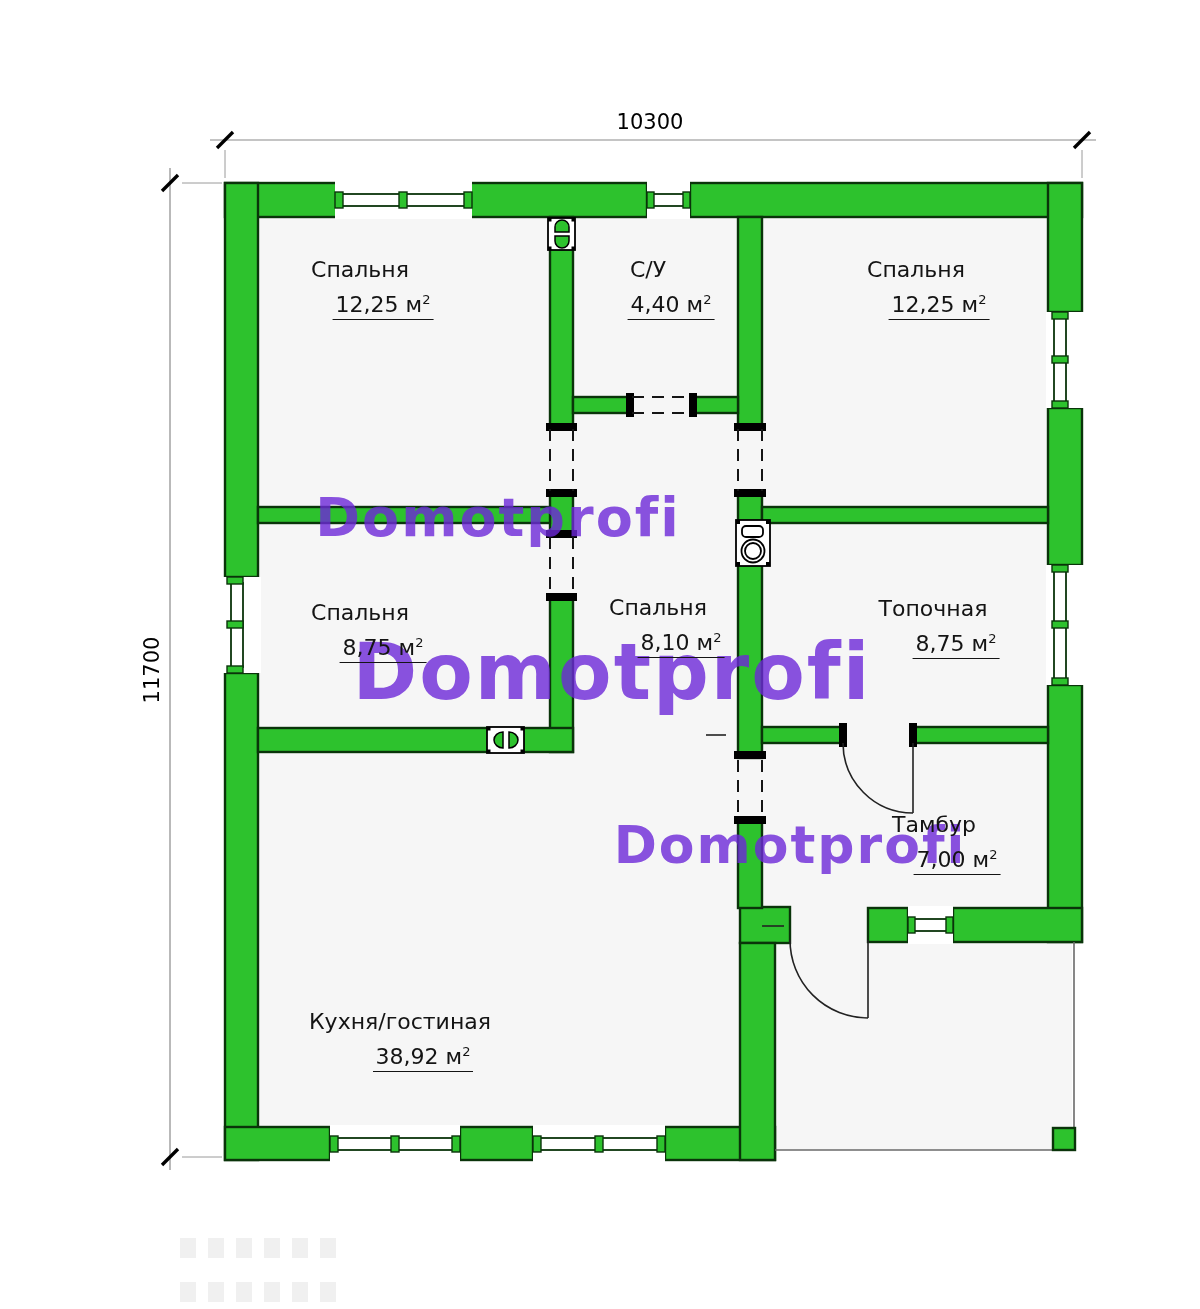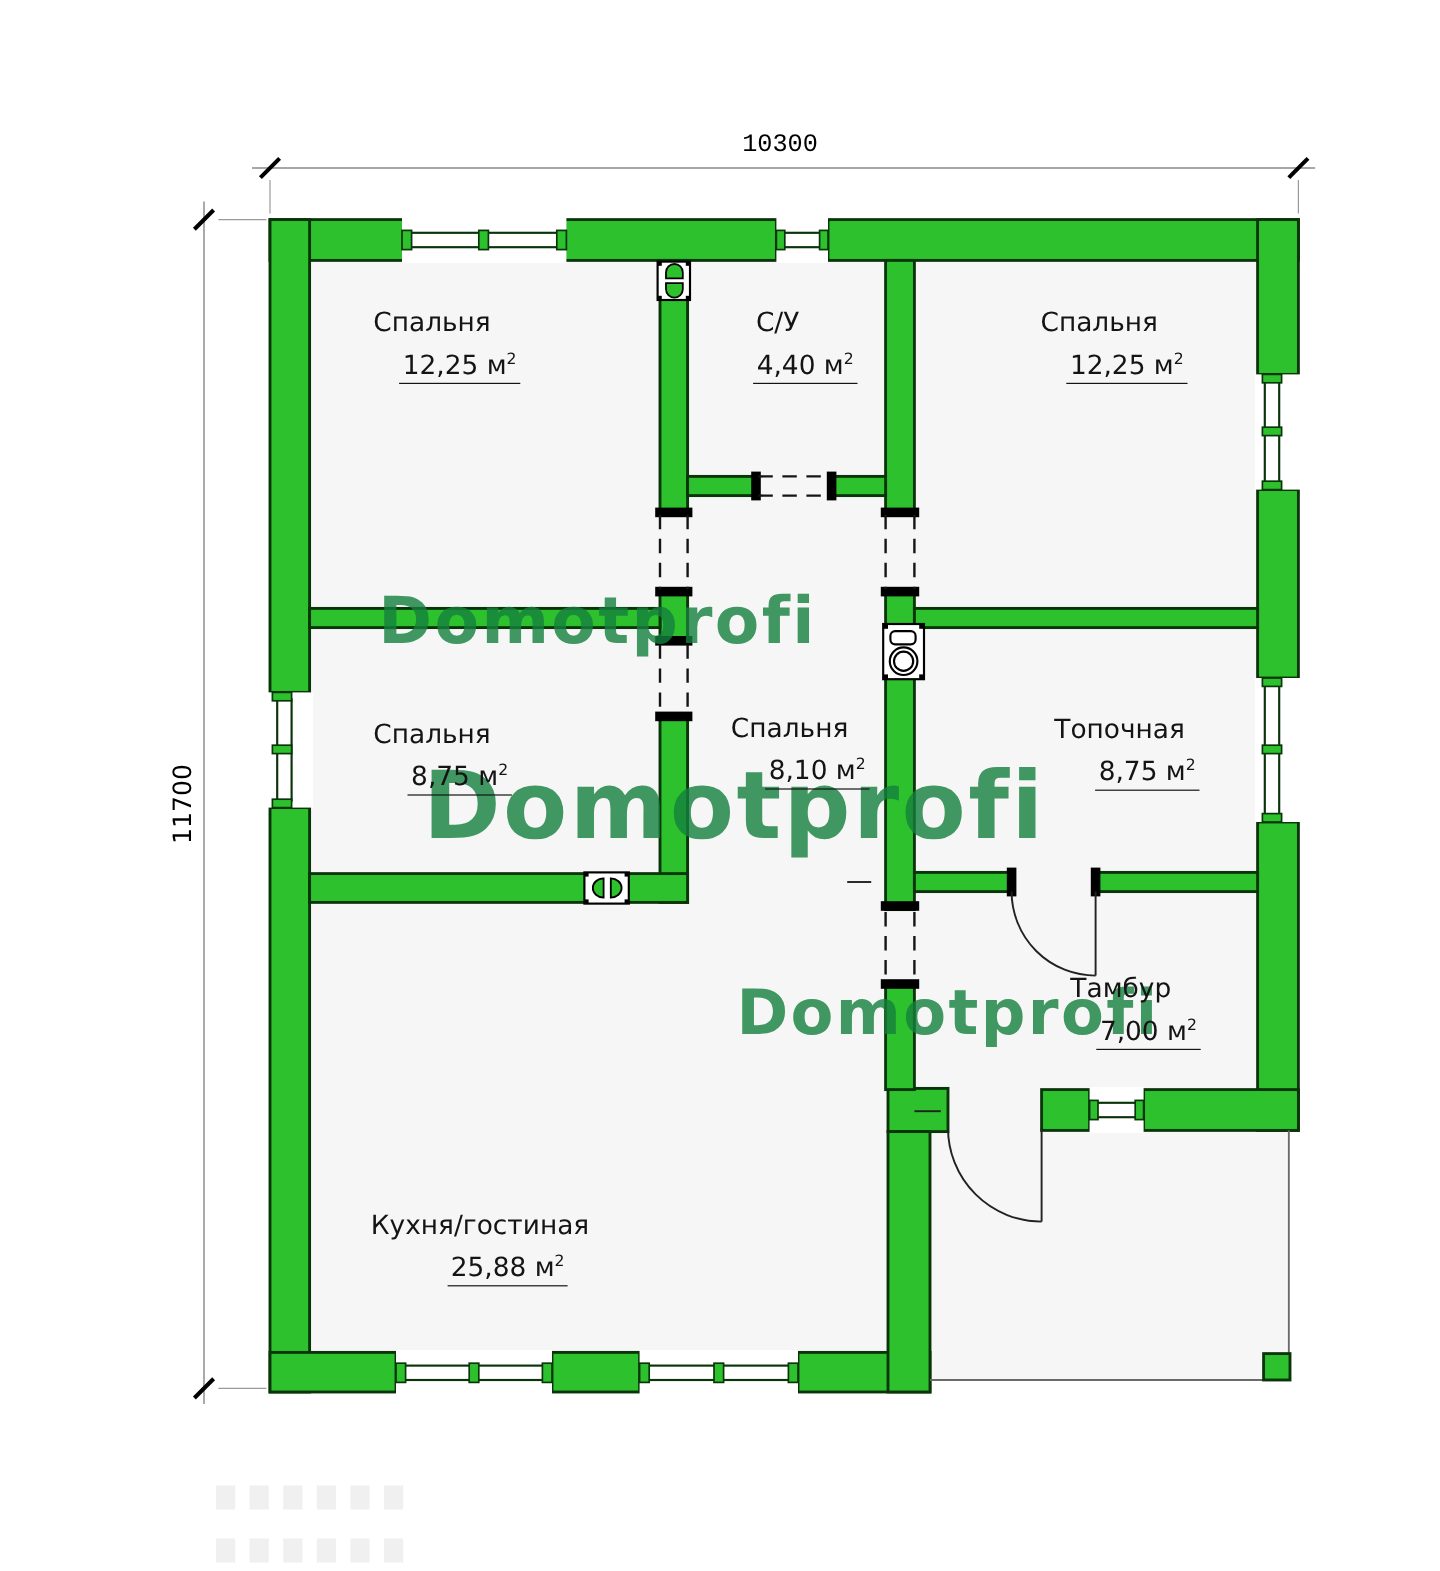--- a/index.html
+++ b/index.html
@@ -28,23 +28,23 @@
   .faint{stroke:#f0f0f0;stroke-width:20;stroke-dasharray:16 12;}
 
   
   .room-label{position:absolute;transform:translateX(-50%);text-align:center;
     color:#141414;z-index:40;white-space:nowrap;}
   .room-label .name{font-size:22px;line-height:24px;}
   .room-label .area{display:inline-block;margin-top:6px;font-size:22px;line-height:24px;
     border-bottom:1.8px solid #141414;padding:0 3px 2px;margin-left:46px;}
   .room-label sup{font-size:13px;}
   .dim-label{position:absolute;font-size:21px;color:#000;z-index:35;white-space:nowrap;}
-  .dim-top{transform:translateX(-50%);font-family:Liberation Mono, monospace;}
+  .dim-top{transform:translateX(-50%);}
   .dim-left{transform:translate(-50%,-50%) rotate(-90deg);}
-  .watermark{position:absolute;font-weight:bold;color:#15803d;opacity:.8;z-index:30;
+  .watermark{position:absolute;font-weight:bold;color:#6d28d9;opacity:.8;z-index:30;
     transform:translate(-50%,-50%);letter-spacing:2px;white-space:nowrap;}
   .wm1{font-size:54px;}
   .wm2{font-size:78px;}
   .wm3{font-size:52px;}
 </style>
 </head>
 <body>
 
 <div class="canvas">
 
@@ -270,21 +270,21 @@
   <div class="room-label" style="left:658px;top:596px;">
     <div class="name">Спальня</div>
     <div class="area"><span>8,10 м</span><sup>2</sup></div>
   </div>
   <div class="room-label" style="left:933px;top:597px;">
     <div class="name">Топочная</div>
     <div class="area"><span>8,75 м</span><sup>2</sup></div>
   </div>
   <div class="room-label" style="left:400px;top:1010px;">
     <div class="name">Кухня/гостиная</div>
-    <div class="area"><span>25,88 м</span><sup>2</sup></div>
+    <div class="area"><span>38,92 м</span><sup>2</sup></div>
   </div>
   <div class="room-label" style="left:934px;top:813px;">
     <div class="name">Тамбур</div>
     <div class="area"><span>7,00 м</span><sup>2</sup></div>
   </div>
 
   <div class="dim-label dim-top" style="left:650px;top:110px;">10300</div>
   <div class="dim-label dim-left" style="left:152px;top:670px;">11700</div>
 
 </div>

